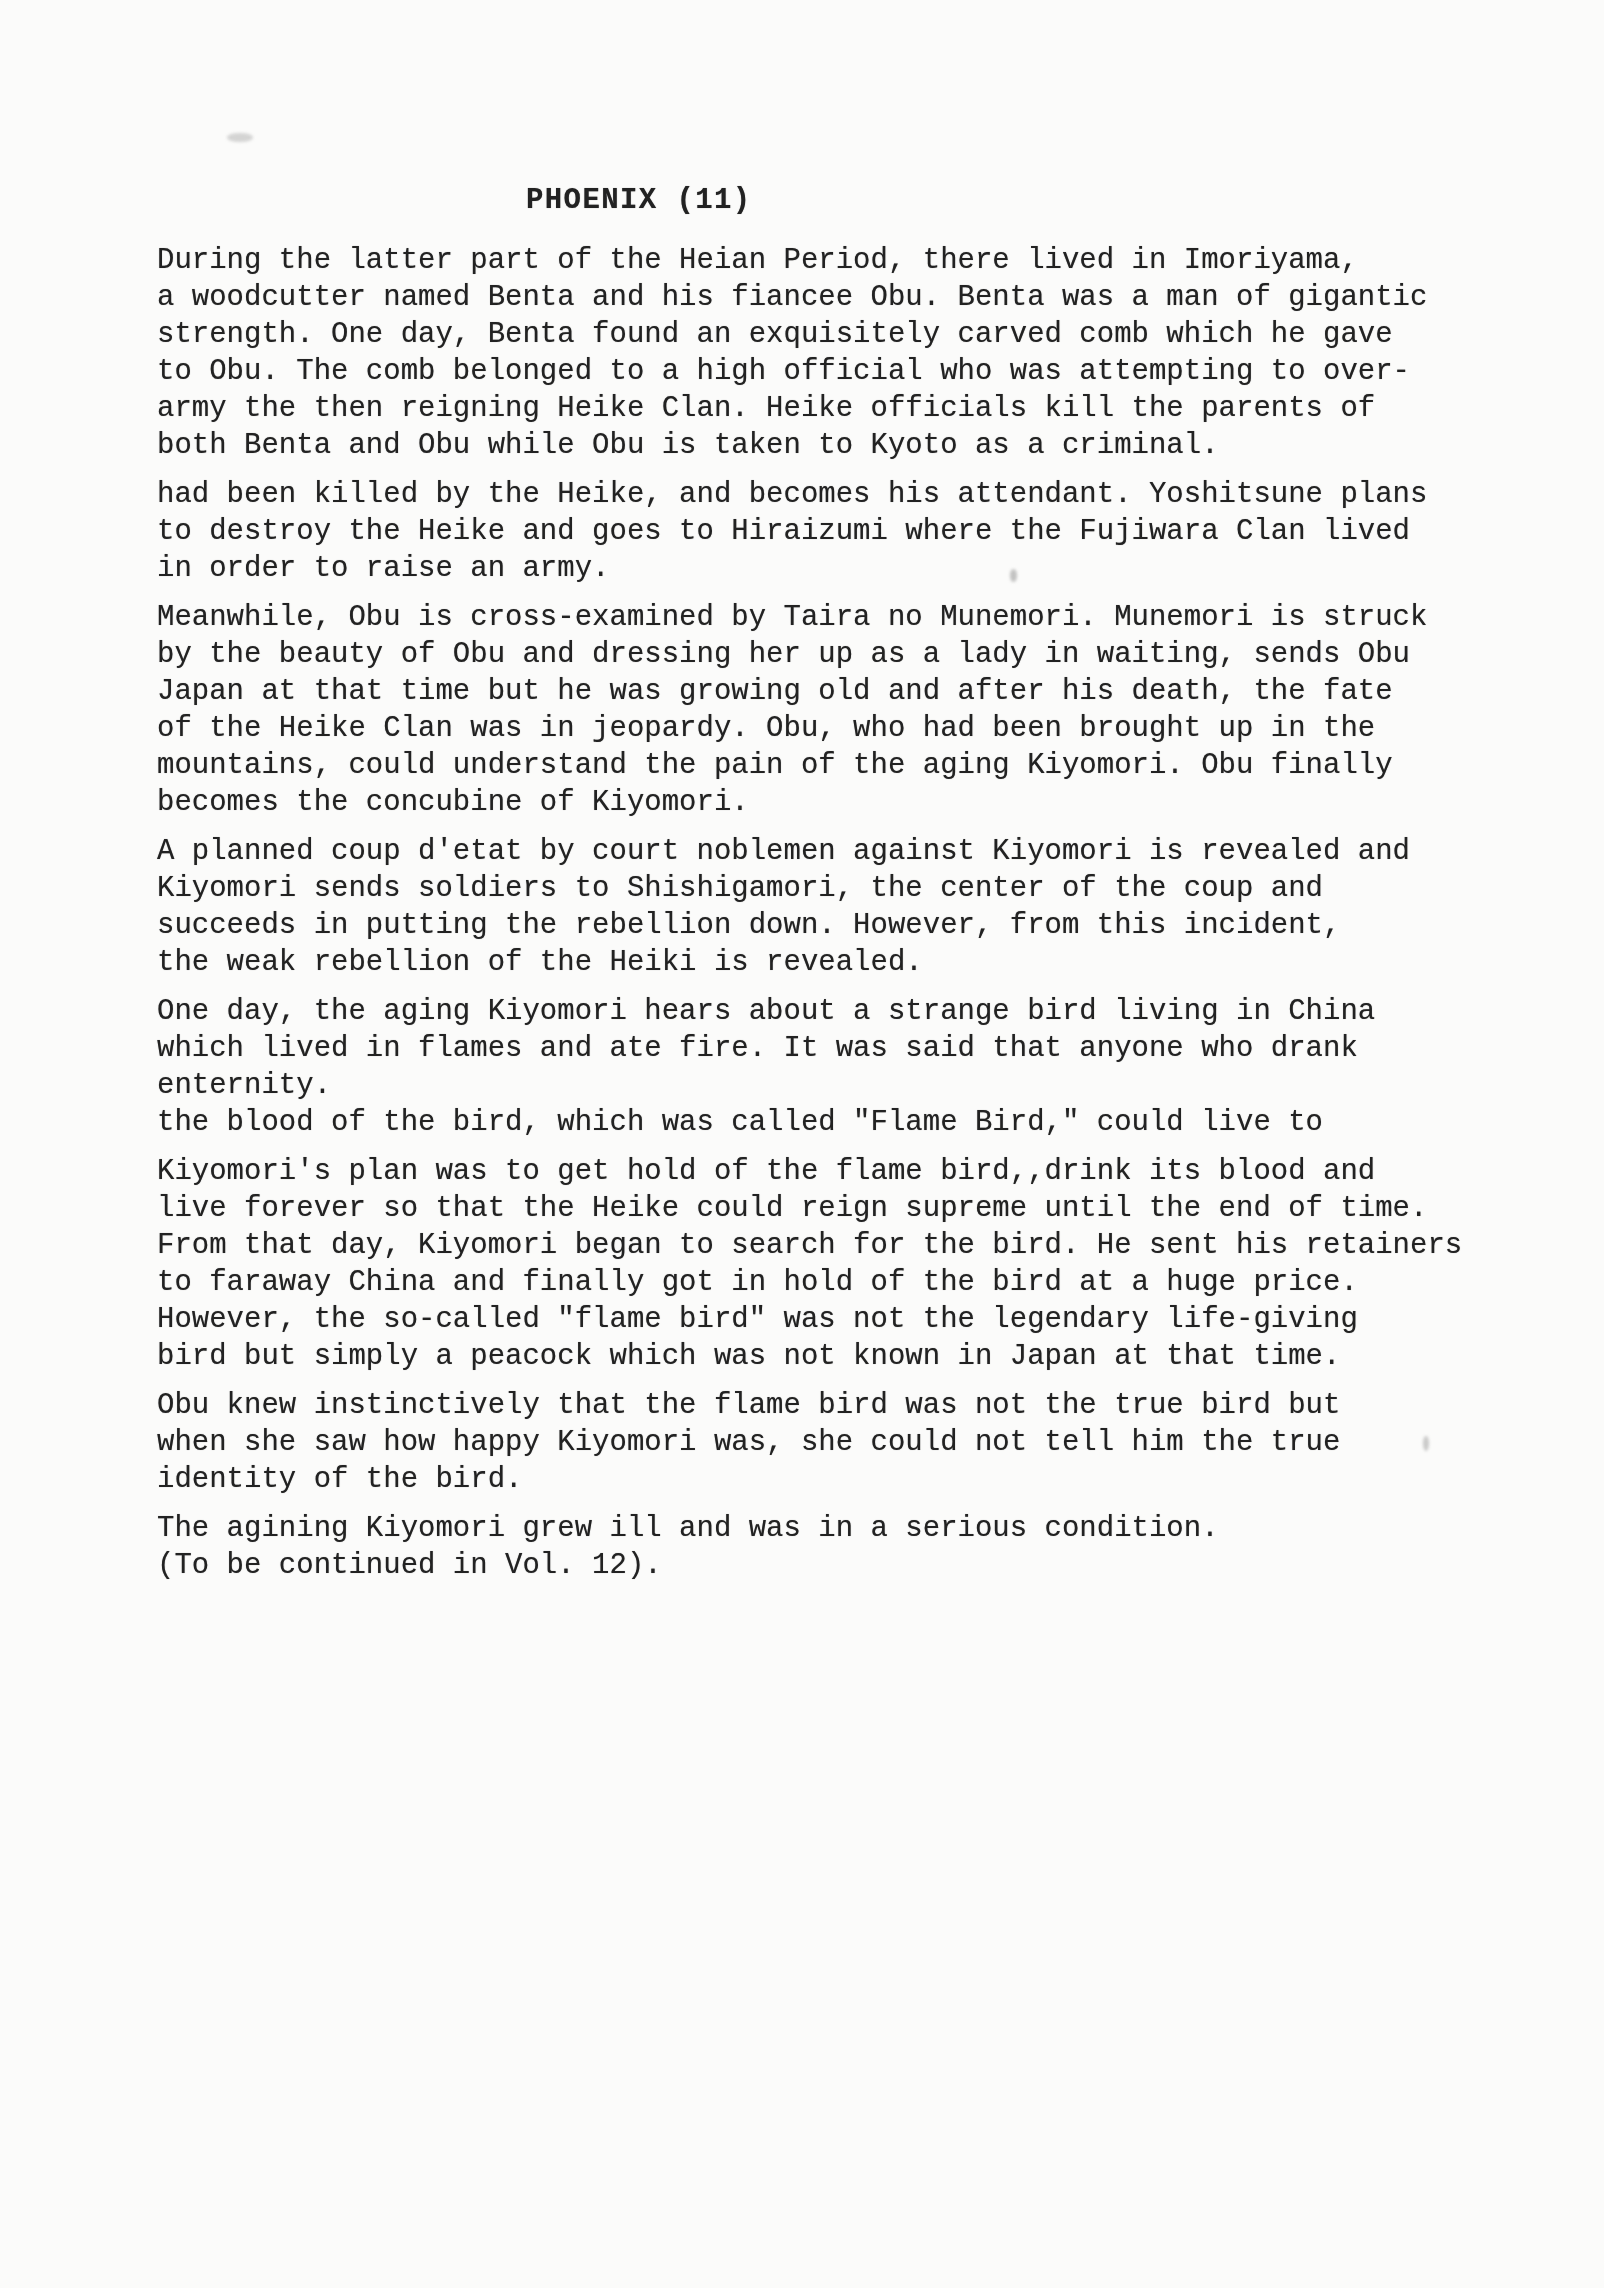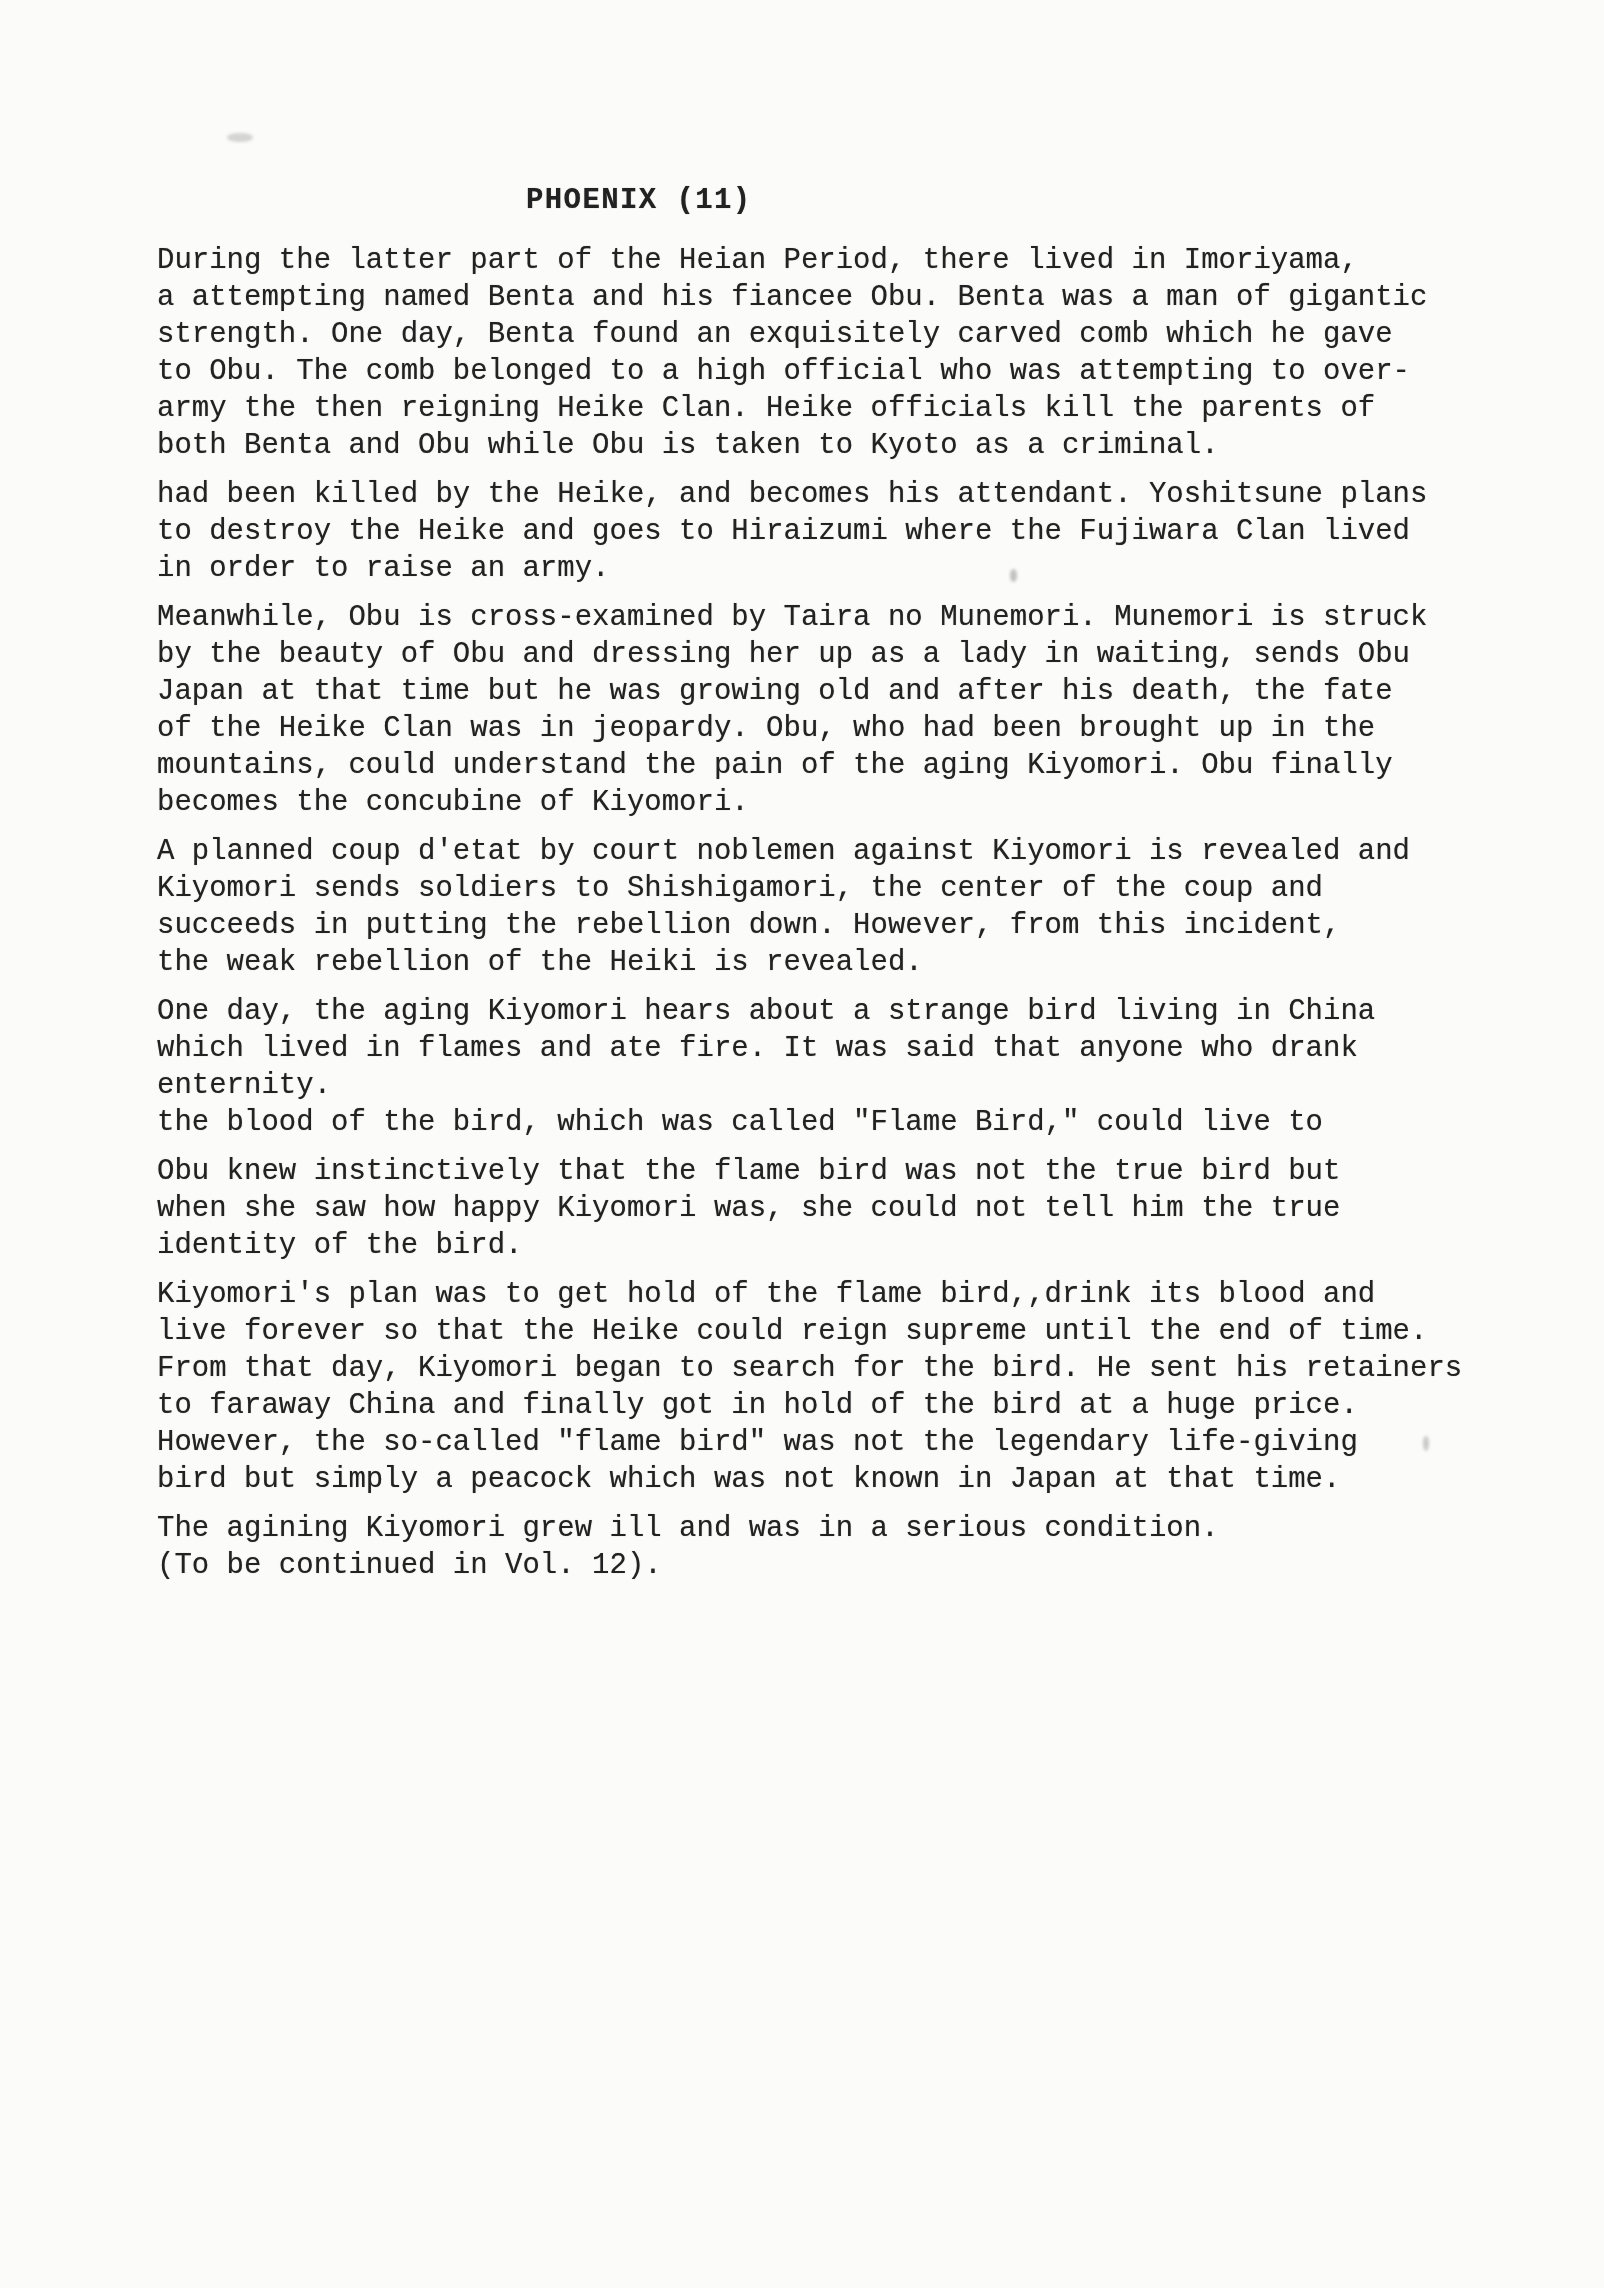--- a/index.html
+++ b/index.html
@@ -55,21 +55,21 @@
   <div class="smudge smudge-1"></div>
   <div class="smudge smudge-2"></div>
   <div class="smudge smudge-3"></div>
 
   <div class="content">
 
     <div class="doc-title">PHOENIX (11)</div>
 
     <div class="para">
       <div class="line">During the latter part of the Heian Period, there lived in Imoriyama,</div>
-      <div class="line">a attempting named Benta and his fiancee Obu. Benta was a man of gigantic</div>
+      <div class="line">a woodcutter named Benta and his fiancee Obu. Benta was a man of gigantic</div>
       <div class="line">strength. One day, Benta found an exquisitely carved comb which he gave</div>
       <div class="line">to Obu. The comb belonged to a high official who was attempting to over-</div>
       <div class="line">army the then reigning Heike Clan. Heike officials kill the parents of</div>
       <div class="line">both Benta and Obu while Obu is taken to Kyoto as a criminal.</div>
     </div>
 
     <div class="para">
       <div class="line">had been killed by the Heike, and becomes his attendant. Yoshitsune plans</div>
       <div class="line">to destroy the Heike and goes to Hiraizumi where the Fujiwara Clan lived</div>
       <div class="line">in order to raise an army.</div>
@@ -92,32 +92,32 @@
     </div>
 
     <div class="para">
       <div class="line">One day, the aging Kiyomori hears about a strange bird living in China</div>
       <div class="line">which lived in flames and ate fire. It was said that anyone who drank</div>
       <div class="line">enternity.</div>
       <div class="line">the blood of the bird, which was called "Flame Bird," could live to</div>
     </div>
 
     <div class="para">
-      <div class="line">Obu knew instinctively that the flame bird was not the true bird but</div>
-      <div class="line">when she saw how happy Kiyomori was, she could not tell him the true</div>
-      <div class="line">identity of the bird.</div>
-    </div>
-
-    <div class="para">
       <div class="line">Kiyomori's plan was to get hold of the flame bird,,drink its blood and</div>
       <div class="line">live forever so that the Heike could reign supreme until the end of time.</div>
       <div class="line">From that day, Kiyomori began to search for the bird. He sent his retainers</div>
       <div class="line">to faraway China and finally got in hold of the bird at a huge price.</div>
       <div class="line">However, the so-called "flame bird" was not the legendary life-giving</div>
       <div class="line">bird but simply a peacock which was not known in Japan at that time.</div>
+    </div>
+
+    <div class="para">
+      <div class="line">Obu knew instinctively that the flame bird was not the true bird but</div>
+      <div class="line">when she saw how happy Kiyomori was, she could not tell him the true</div>
+      <div class="line">identity of the bird.</div>
     </div>
 
     <div class="para">
       <div class="line">The agining Kiyomori grew ill and was in a serious condition.</div>
       <div class="line">(To be continued in Vol. 12).</div>
     </div>
 
   </div>
 </div>
 

